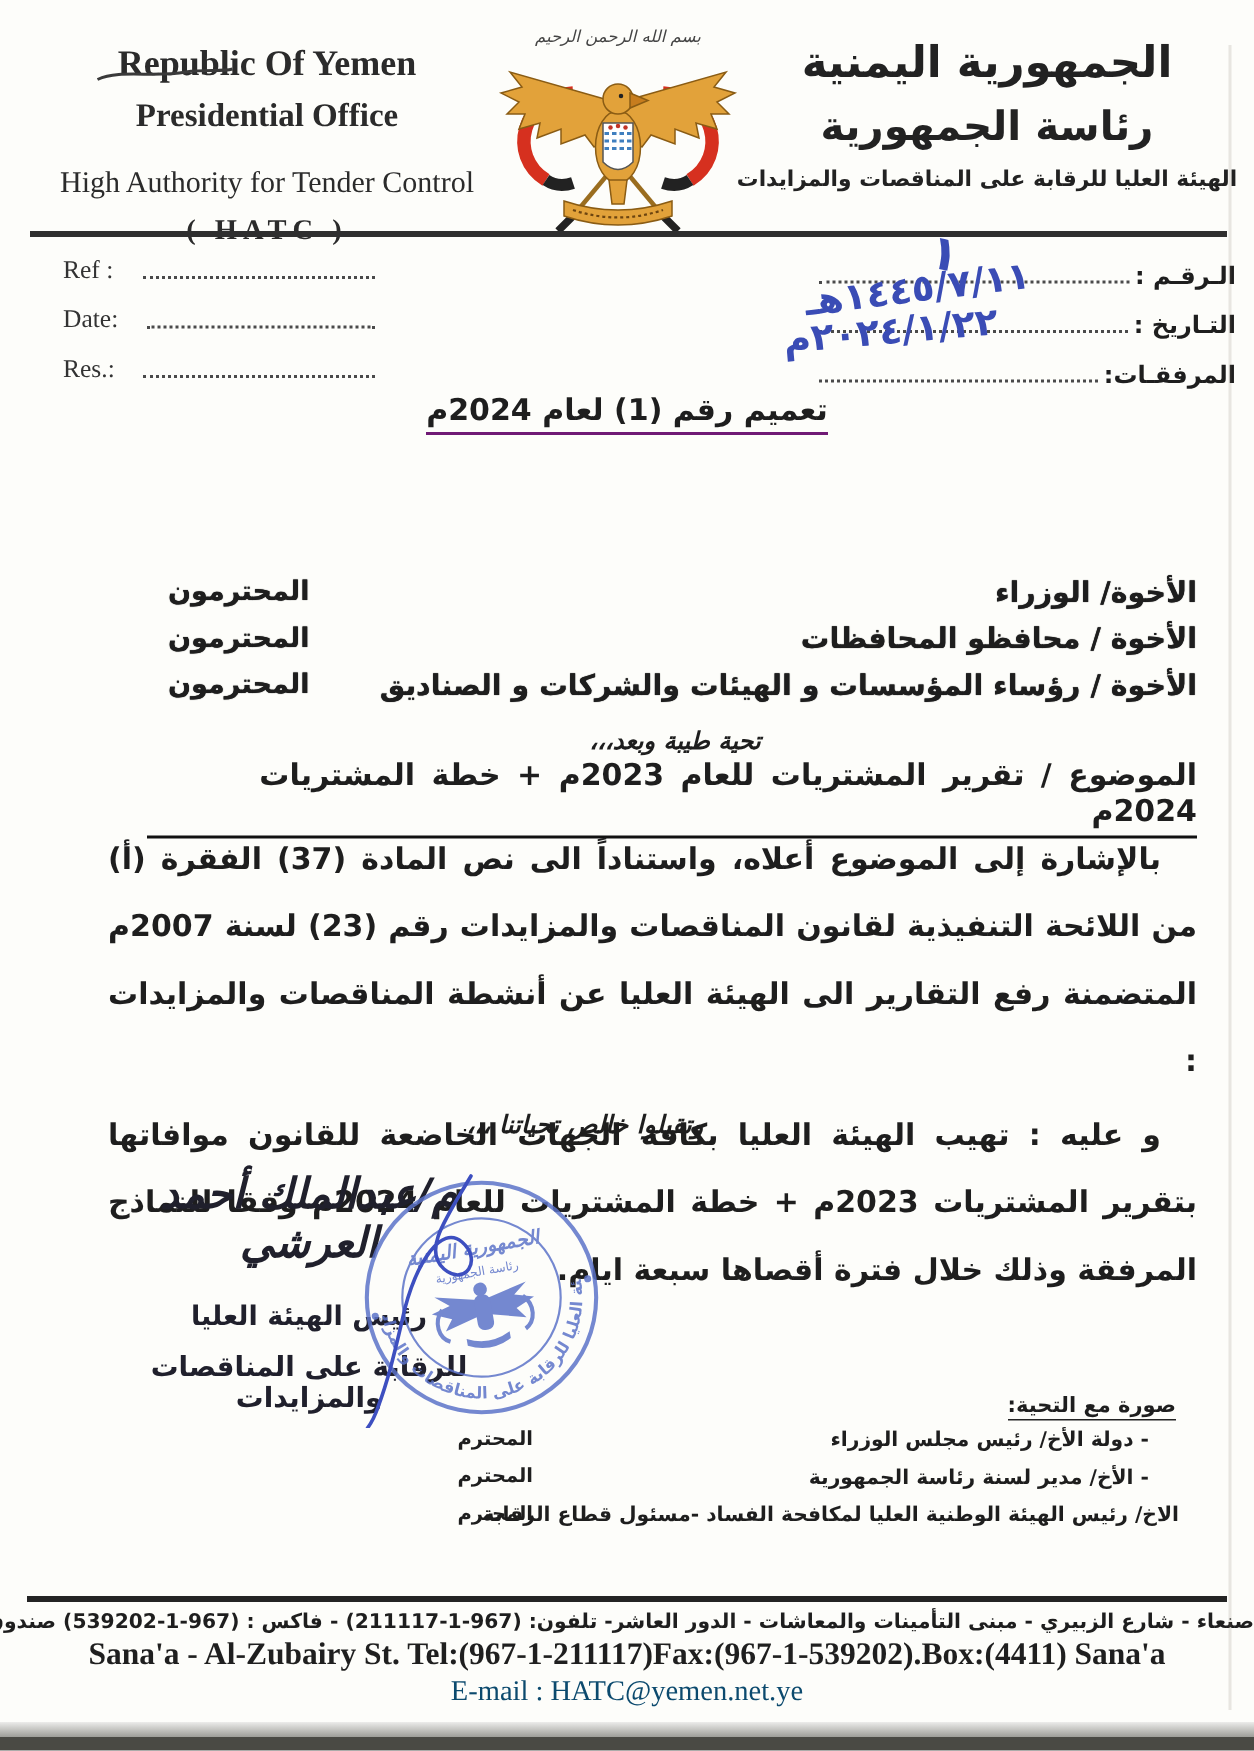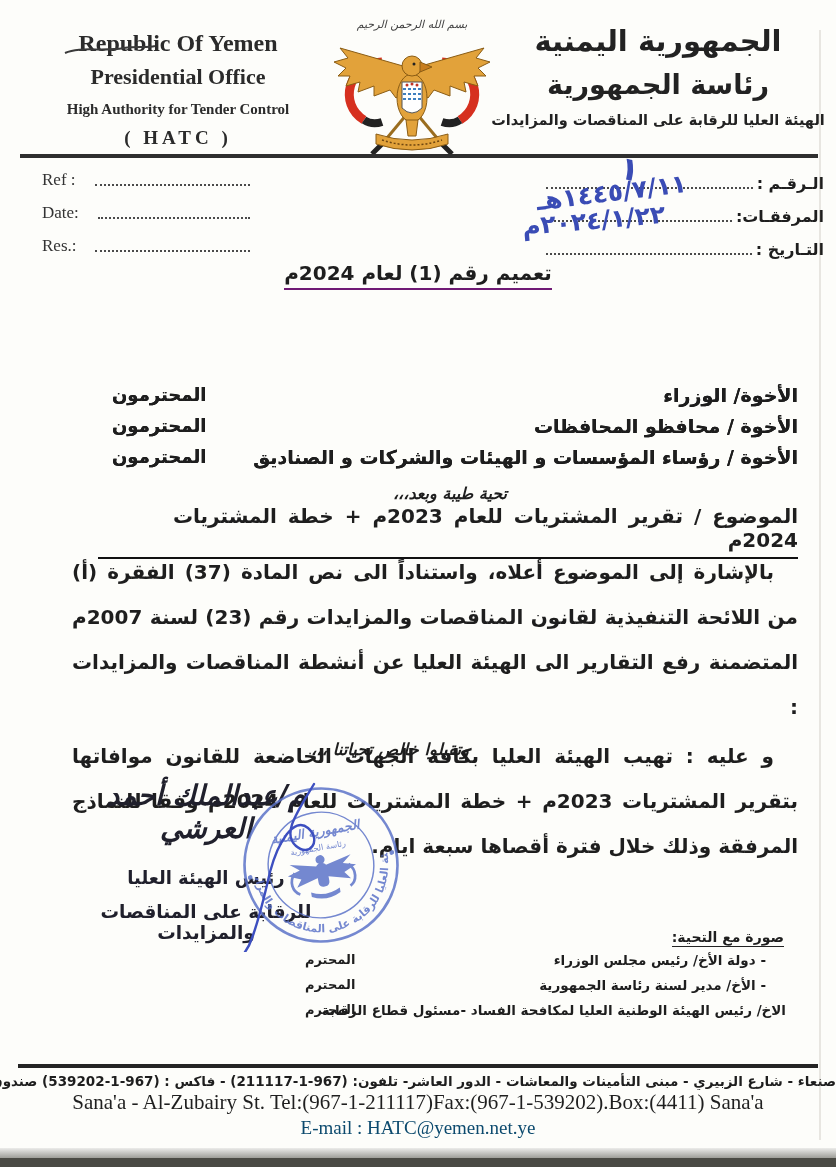--- a/index.html
+++ b/index.html
@@ -5,22 +5,22 @@
   html,body{margin:0;padding:0;background:#888;}
   .page{position:relative;width:836px;height:1167px;background:#fdfdfa;overflow:hidden;
         font-family:"DejaVu Sans",sans-serif;color:#1e1e1e;margin:0 auto;}
   .en{font-family:"Liberation Serif",serif;}
   .ar{font-family:"DejaVu Sans",sans-serif;direction:rtl;}
   .abs{position:absolute;}
 
   
   .hdr-en{left:28px;top:30px;width:300px;text-align:center;color:#2b2b2b;}
   .hdr-en .l1{font-size:24px;font-weight:bold;margin-bottom:7px;}
-  .hdr-en .l2{font-size:22px;font-weight:bold;margin-bottom:11px;}
-  .hdr-en .l3{font-size:15px;font-weight:bold;margin-bottom:9px;}
+  .hdr-en .l2{font-size:22px;font-weight:bold;margin-bottom:21px;}
+  .hdr-en .l3{font-size:20px;font-weight:normal;margin-bottom:9px;}
   .hdr-en .l4{font-size:19px;font-weight:bold;letter-spacing:4px;}
   .strike{left:62px;top:42px;width:96px;height:16px;}
 
   .hdr-ar{right:8px;top:24px;width:340px;text-align:center;color:#222;}
   .hdr-ar .l1{font-size:29px;font-weight:bold;margin-bottom:11px;}
   .hdr-ar .l2{font-size:27px;font-weight:bold;margin-bottom:12px;}
   .hdr-ar .l3{font-size:14.5px;font-weight:bold;}
 
   .emblem{left:322px;top:10px;width:180px;height:148px;}
 
@@ -61,21 +61,21 @@
   .squiggle{left:232px;top:772px;width:140px;height:180px;}
 
   .cc-head{right:52px;top:929px;font-size:14px;font-weight:bold;direction:rtl;border-bottom:1.5px solid #222;padding-bottom:1px;}
   .cc-row{left:0;right:0;height:22px;}
   .cc-row .t{position:absolute;font-size:13.5px;font-weight:bold;direction:rtl;white-space:nowrap;}
   .cc-row .h{position:absolute;left:305px;font-size:13px;font-weight:bold;direction:rtl;}
   .cc1 .t,.cc2 .t{right:70px;} .cc3 .t{right:50px;}
 
   .rule-bottom{left:18px;top:1064px;width:800px;height:4px;background:#242424;}
   .foot-ar{left:0;top:1073px;width:836px;text-align:center;font-size:13.5px;font-weight:bold;direction:rtl;white-space:nowrap;}
-  .foot-en{left:0;top:1090px;width:836px;text-align:center;font-size:21px;color:#1f1f1f;}
+  .foot-en{left:0;top:1090px;width:836px;text-align:center;font-size:21px;color:#1f1f1f;font-weight:bold;}
   .foot-mail{left:0;top:1117px;width:836px;text-align:center;font-size:19px;color:#0c4a6e;}
 
   .scan-bottom1{left:0;top:1148px;width:836px;height:12px;background:linear-gradient(#ececea,#8e8e88);}
   .scan-bottom2{left:0;top:1158px;width:836px;height:9px;background:#4a4a44;}
   .scan-right{left:819px;top:30px;width:2px;height:1110px;background:rgba(140,130,110,.18);}
 </style>
 </head>
 <body>
 
 <div class="page">
@@ -146,25 +146,25 @@
       <span class="dots"></span>
     </div>
   </div>
 
   <div class="abs ref-ar ar">
     <div class="row">
       <span>الـرقـم :</span>
       <span class="dots"></span>
     </div>
     <div class="row">
+      <span>التـاريخ :</span>
+      <span class="dots"></span>
+    </div>
+    <div class="row">
       <span>المرفقـات:</span>
-      <span class="dots"></span>
-    </div>
-    <div class="row">
-      <span>التـاريخ :</span>
       <span class="dots"></span>
     </div>
   </div>
 
   <span class="hw hw-num ar">١</span>
   <span class="hw hw-hijri ar">١٤٤٥/٧/١١هـ</span>
   <span class="hw hw-greg ar">٢٠٢٤/١/٢٢م</span>
 
   <div class="abs doc-title ar">
     <span>تعميم رقم (1) لعام 2024م</span>

